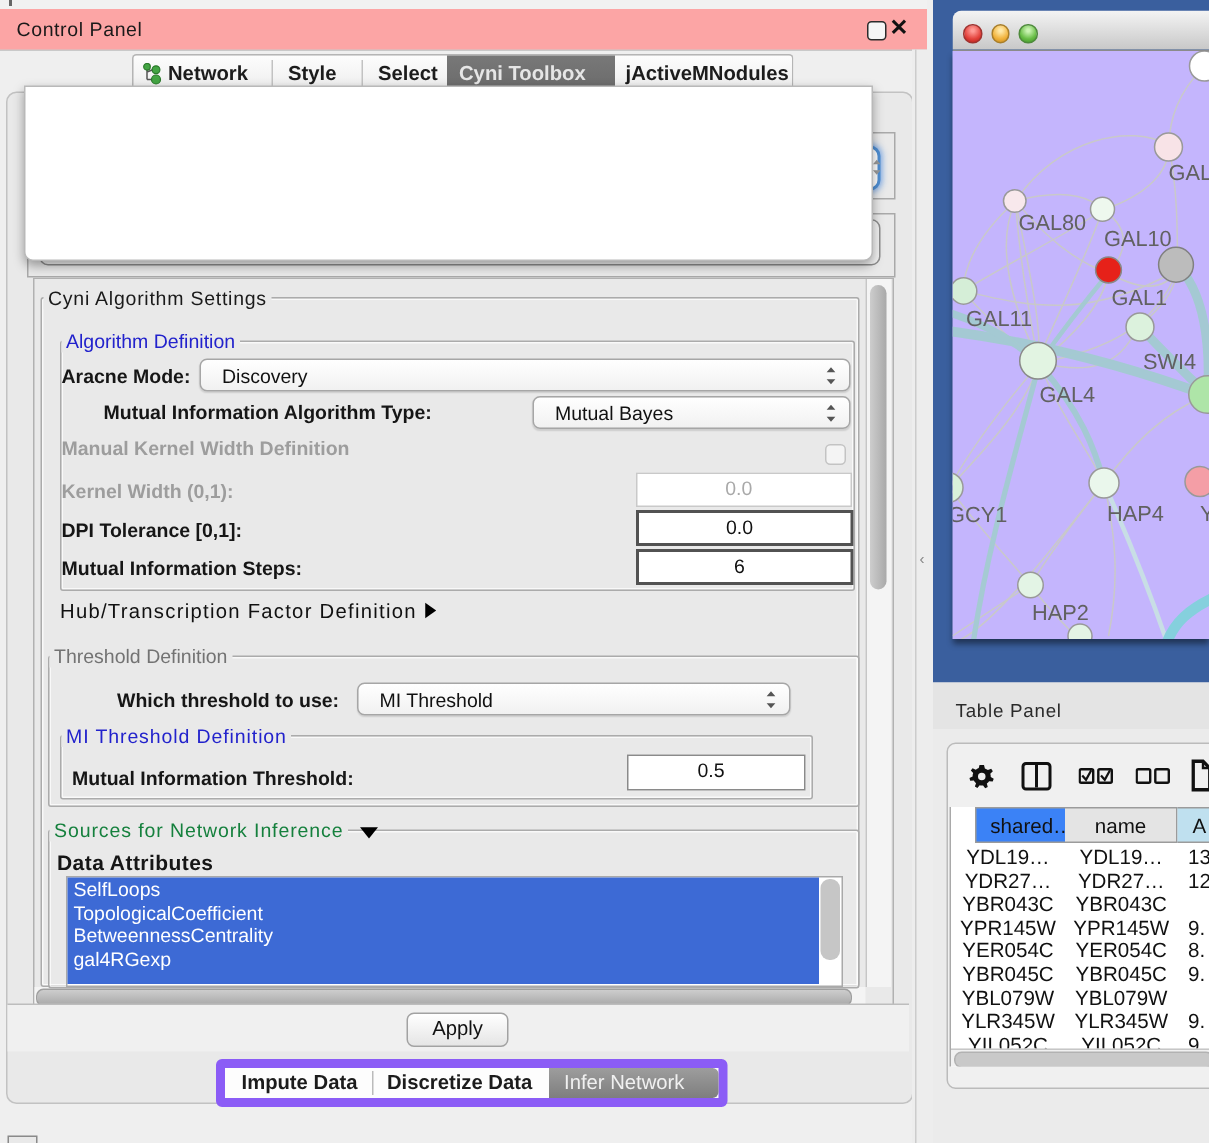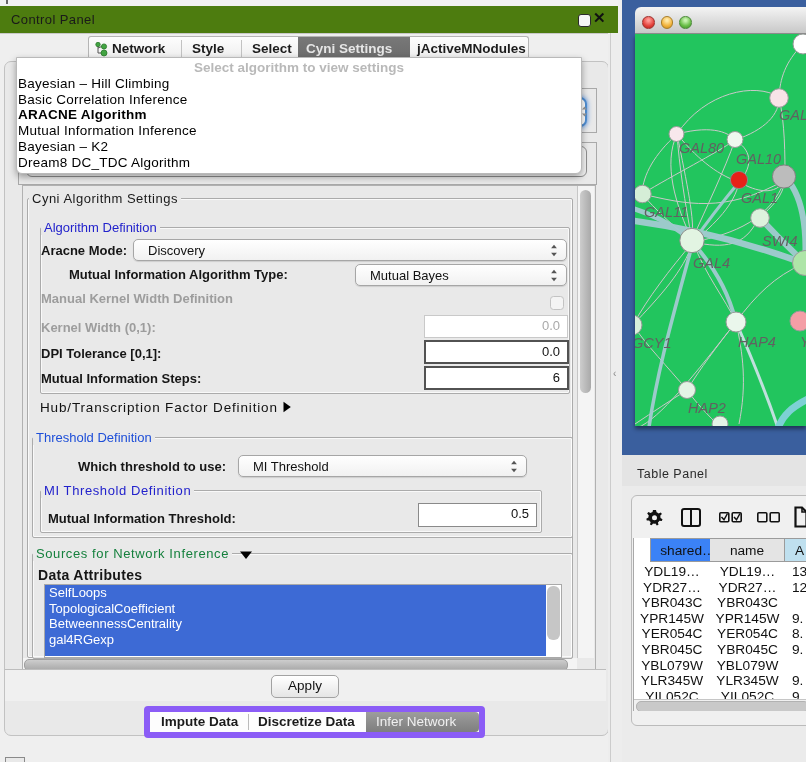--- a/index.html
+++ b/index.html
@@ -5,75 +5,66 @@
 html,body{margin:0;padding:0;}
 body{width:806px;height:762px;overflow:hidden;position:relative;background:#efefef;
  font-family:"Liberation Sans",sans-serif;-webkit-font-smoothing:antialiased;}
 .a{position:absolute;}
 .b{font-weight:bold;}
 .combo{position:absolute;border:1px solid #a6a6a6;border-radius:5px;
  background:linear-gradient(#ffffff,#f1f1f1);box-shadow:0 1px 1px rgba(0,0,0,0.12);
  font-size:13px;color:#111;}
 .combo .ct{position:absolute;left:14px;top:3px;}
 .combo .ar{position:absolute;right:7px;top:3px;width:9px;height:16px;}
-.fld{position:absolute;background:#fff;font-size:13px;color:#111;text-align:right;}
+.fld{position:absolute;background:#fff;font-size:13px;color:#111;text-align:center;}
 .lbl{position:absolute;font-size:13px;font-weight:bold;color:#161616;white-space:nowrap;}
 .grp{position:absolute;border:1px solid #ababab;border-radius:2px;
  box-shadow:inset 0 0 0 1px rgba(255,255,255,0.7);}
 .gl{position:absolute;font-size:13px;background:#e9e9e9;padding:0 3px;white-space:nowrap;}
 </style>
 </head>
 <body>
 
 <div class="a" style="left:0;top:0;width:618px;height:6px;background:#f1f1f1;"></div>
 <div class="a" style="left:6px;top:0;width:2px;height:4px;background:#666;"></div>
 
-<div class="a" style="left:0;top:6px;width:618px;height:27px;background:#4d7c0f;border-bottom:1px solid #c9c9c9;">
+<div class="a" style="left:0;top:6px;width:618px;height:27px;background:#fca5a5;border-bottom:1px solid #c9c9c9;">
   <div class="a" style="left:11px;top:6px;font-size:13px;letter-spacing:0.4px;color:#1a1a1a;">Control Panel</div>
   <div class="a" style="left:578px;top:8px;width:11px;height:11px;border:1.8px solid #2b2b2b;border-radius:3px;background:#f5f5f5;"></div>
   <div class="a" style="left:593px;top:3px;font-size:15px;font-weight:bold;color:#111;">✕</div>
 </div>
 
 <div class="a" style="left:4px;top:61px;width:603px;height:673px;background:#e9e9e9;border:1px solid #c2c2c2;border-radius:7px;"></div>
 
 <div class="a" id="tabs" style="left:88px;top:36px;width:439px;height:25px;border:1px solid #b5b5b5;border-bottom:none;border-radius:3px 3px 0 0;background:linear-gradient(#fdfdfd,#ececec);font-size:13.5px;font-weight:bold;color:#1c1c1c;">
   <svg class="a" style="left:6px;top:5px;" width="14" height="15" viewBox="0 0 14 15">
     <path d="M3 3 L3 11 M3 11 L8 11 M3 6 L8 4" stroke="#555" stroke-width="1" fill="none"></path>
     <circle cx="3" cy="2.5" r="2.2" fill="#43a543" stroke="#2c7a2c" stroke-width="0.8"></circle>
     <circle cx="9" cy="4.5" r="2.6" fill="#43a543" stroke="#2c7a2c" stroke-width="0.8"></circle>
     <circle cx="9" cy="11" r="3" fill="#43a543" stroke="#2c7a2c" stroke-width="0.8"></circle>
   </svg>
   <div class="a" style="left:23px;top:4px;">Network</div>
   <div class="a" style="left:92px;top:3px;width:1px;height:19px;background:#c2c2c2;"></div>
   <div class="a" style="left:103px;top:4px;">Style</div>
   <div class="a" style="left:152px;top:3px;width:1px;height:19px;background:#c2c2c2;"></div>
   <div class="a" style="left:163px;top:4px;">Select</div>
   <div class="a" style="left:209px;top:0;width:112px;height:25px;background:linear-gradient(#787878,#6a6a6a);"></div>
-  <div class="a" style="left:217px;top:4px;color:#e6e6e6;">Cyni Settings</div>
+  <div class="a" style="left:217px;top:4px;color:#e6e6e6;">Cyni Toolbox</div>
   <div class="a" style="left:328px;top:4px;">jActiveMNodules</div>
 </div>
 
 <div class="a" style="left:18px;top:88px;width:577px;height:43px;border:1px solid #a9a9a9;background:#e9e9e9;"></div>
 <div class="a" style="left:30px;top:97px;width:553px;height:26px;border-radius:7px;background:#fff;border:2.5px solid #4f8ed2;box-shadow:0 0 4px 1px rgba(90,150,230,0.8);"></div>
 <svg class="a" style="left:581px;top:105px;" width="7" height="13" viewBox="0 0 8 15">
     <path d="M1.1 5.2 L4 1.8 L6.9 5.2 Z M1.1 9.8 L4 13.2 L6.9 9.8 Z" fill="#9a9a9a"></path>
   </svg>
 <div class="a" style="left:18px;top:142px;width:577px;height:41px;border:1px solid #a9a9a9;background:#e9e9e9;"></div>
 <div class="a" style="left:26px;top:146px;width:559px;height:29px;border-radius:6px;background:#f2f2f2;border:1.5px solid #8e8e8e;"></div>
 
 <div class="a" style="left:16px;top:57px;width:564px;height:115px;background:#ffffff;border:1px solid #b9b9b9;border-radius:0 0 6px 6px;box-shadow:0 3px 7px rgba(0,0,0,0.35);">
-  <div class="a" style="left:0;top:2px;width:100%;text-align:center;font-size:13.5px;font-weight:bold;color:#b9b9b9;">Select algorithm to view settings</div>
-  <div class="a" style="left:1px;top:18px;font-size:13.5px;letter-spacing:0.25px;color:#000;line-height:15.7px;white-space:nowrap;">
-  Bayesian – Hill Climbing<br>
-  Basic Correlation Inference<br>
-  <span class="b">ARACNE Algorithm</span><br>
-  Mutual Information Inference<br>
-  Bayesian – K2<br>
-  Dream8 DC_TDC Algorithm
-  </div>
 </div>
 
 <div class="a" style="left:22px;top:185px;width:572px;height:486px;border:1px solid #b1b1b1;background:#e9e9e9;"></div>
 
 <div class="a" style="left:577px;top:186px;width:16px;height:472px;background:#f4f4f4;border-left:1px solid #c6c6c6;"></div>
 <div class="a" style="left:580px;top:190px;width:11px;height:203px;border-radius:6px;background:linear-gradient(90deg,#cdcdcd,#a9a9a9);"></div>
 
 <div class="a" style="left:23px;top:658px;width:554px;height:13px;background:#f4f4f4;"></div>
 <div class="a" style="left:24px;top:659px;width:542px;height:10px;border-radius:5px;background:linear-gradient(#cdcdcd,#a9a9a9);border:1px solid #9f9f9f;"></div>
 
@@ -110,21 +101,21 @@
 
 <div class="lbl" style="left:41px;top:371px;">Mutual Information Steps:</div>
 <div class="fld" style="left:424px;top:366px;width:134px;height:18px;border:2px solid #525252;padding:2px 7px 0 0;">6</div>
 
 <div class="a" style="left:40px;top:400px;font-size:13.5px;letter-spacing:0.85px;color:#111;">Hub/Transcription Factor Definition</div>
 <svg class="a" style="left:282px;top:401px;" width="10" height="12" viewBox="0 0 10 12">
     <path d="M1.5 0.8 L8.8 6 L1.5 11.2 Z" fill="#000"></path>
   </svg>
 
 <div class="grp" style="left:32px;top:437px;width:539px;height:99px;"></div>
-<div class="gl" style="left:33px;top:430px;color:#1d4ed8;">Threshold Definition</div>
+<div class="gl" style="left:33px;top:430px;color:#737373;">Threshold Definition</div>
 
 <div class="lbl" style="left:78px;top:459px;">Which threshold to use:</div>
 <div class="combo" style="left:238px;top:455px;width:287px;height:20px;">
     <span class="ct">MI Threshold</span>
     <span class="ar"><svg width="8" height="15" viewBox="0 0 8 15">
         <path d="M1.1 5.2 L4 1.8 L6.9 5.2 Z M1.1 9.8 L4 13.2 L6.9 9.8 Z" fill="#555"></path>
       </svg></span>
   </div>
 
 <div class="grp" style="left:40px;top:490px;width:500px;height:41px;"></div>
@@ -166,21 +157,21 @@
 <div class="a" style="left:613px;top:368px;font-size:10px;color:#888;">‹</div>
 
 <div class="a" style="left:622px;top:0;width:184px;height:455px;background:#3a5f9e;"></div>
 
 <div class="a" style="left:635px;top:7px;width:171px;height:26px;background:linear-gradient(#f4f4f4,#c8c8c8);border-radius:6px 0 0 0;border-bottom:1px solid #8e8e8e;">
   <div class="a" style="left:7px;top:9px;width:10.5px;height:10.5px;border-radius:50%;background:radial-gradient(circle at 50% 30%,#ff9a95 10%,#e3423c 60%,#b01d17);border:0.5px solid #9f3330;"></div>
   <div class="a" style="left:25.5px;top:9px;width:10.5px;height:10.5px;border-radius:50%;background:radial-gradient(circle at 50% 30%,#ffe9a8 10%,#f2b33d 60%,#c78a1c);border:0.5px solid #a87e2a;"></div>
   <div class="a" style="left:44px;top:9px;width:10.5px;height:10.5px;border-radius:50%;background:radial-gradient(circle at 50% 30%,#c9f3b2 10%,#67bd45 60%,#3f8f28);border:0.5px solid #4e8a3c;"></div>
 </div>
 
-<div class="a" style="left:635px;top:34px;width:171px;height:392px;background:#22c55e;box-shadow:0 3px 4px rgba(0,0,0,0.45);overflow:hidden;font-style:italic;">
+<div class="a" style="left:635px;top:34px;width:171px;height:392px;background:#c4b5fd;box-shadow:0 3px 4px rgba(0,0,0,0.45);overflow:hidden;">
 <svg width="171" height="397" viewBox="0 0 171 397">
   <g fill="none" stroke="#c9c9c9" stroke-width="1">
     <path d="M42 100 C 70 58, 120 48, 144 63"></path>
     <path d="M42 100 C 80 90, 95 100, 100 106"></path>
     <path d="M100 106 C 115 115, 120 130, 104 148"></path>
     <path d="M7 160 C 40 140, 80 120, 100 106"></path>
     <path d="M7 160 C 50 170, 90 180, 150 146"></path>
     <path d="M58 208 C 40 170, 28 130, 42 100"></path>
     <path d="M58 208 C 80 190, 100 170, 104 148"></path>
     <path d="M58 208 C 100 200, 135 185, 150 146"></path>

